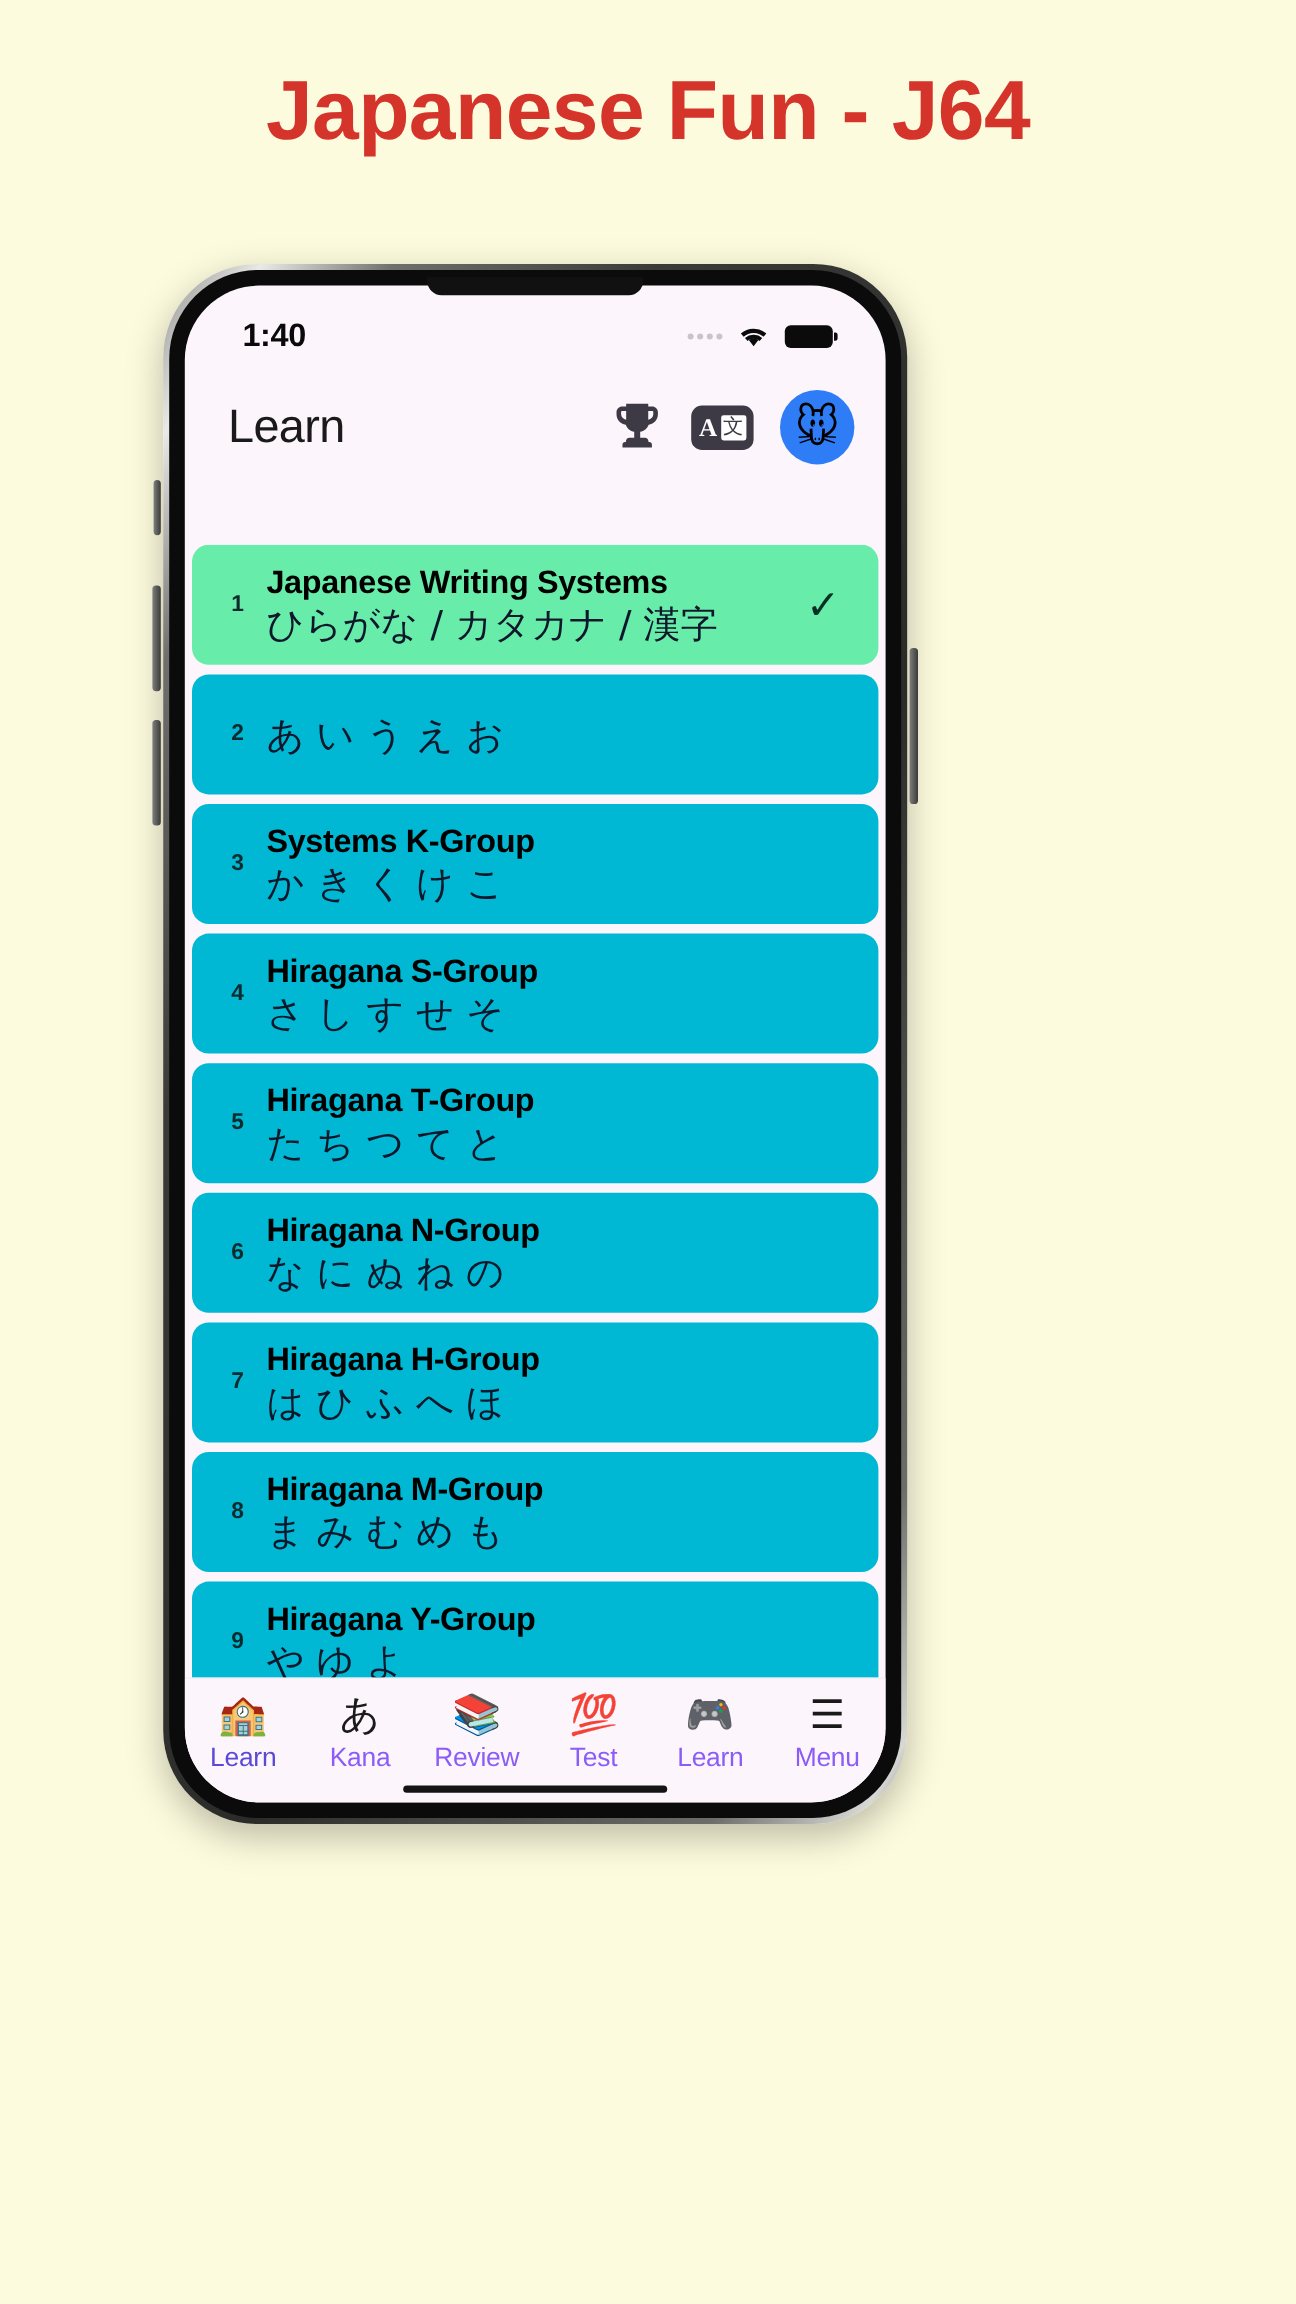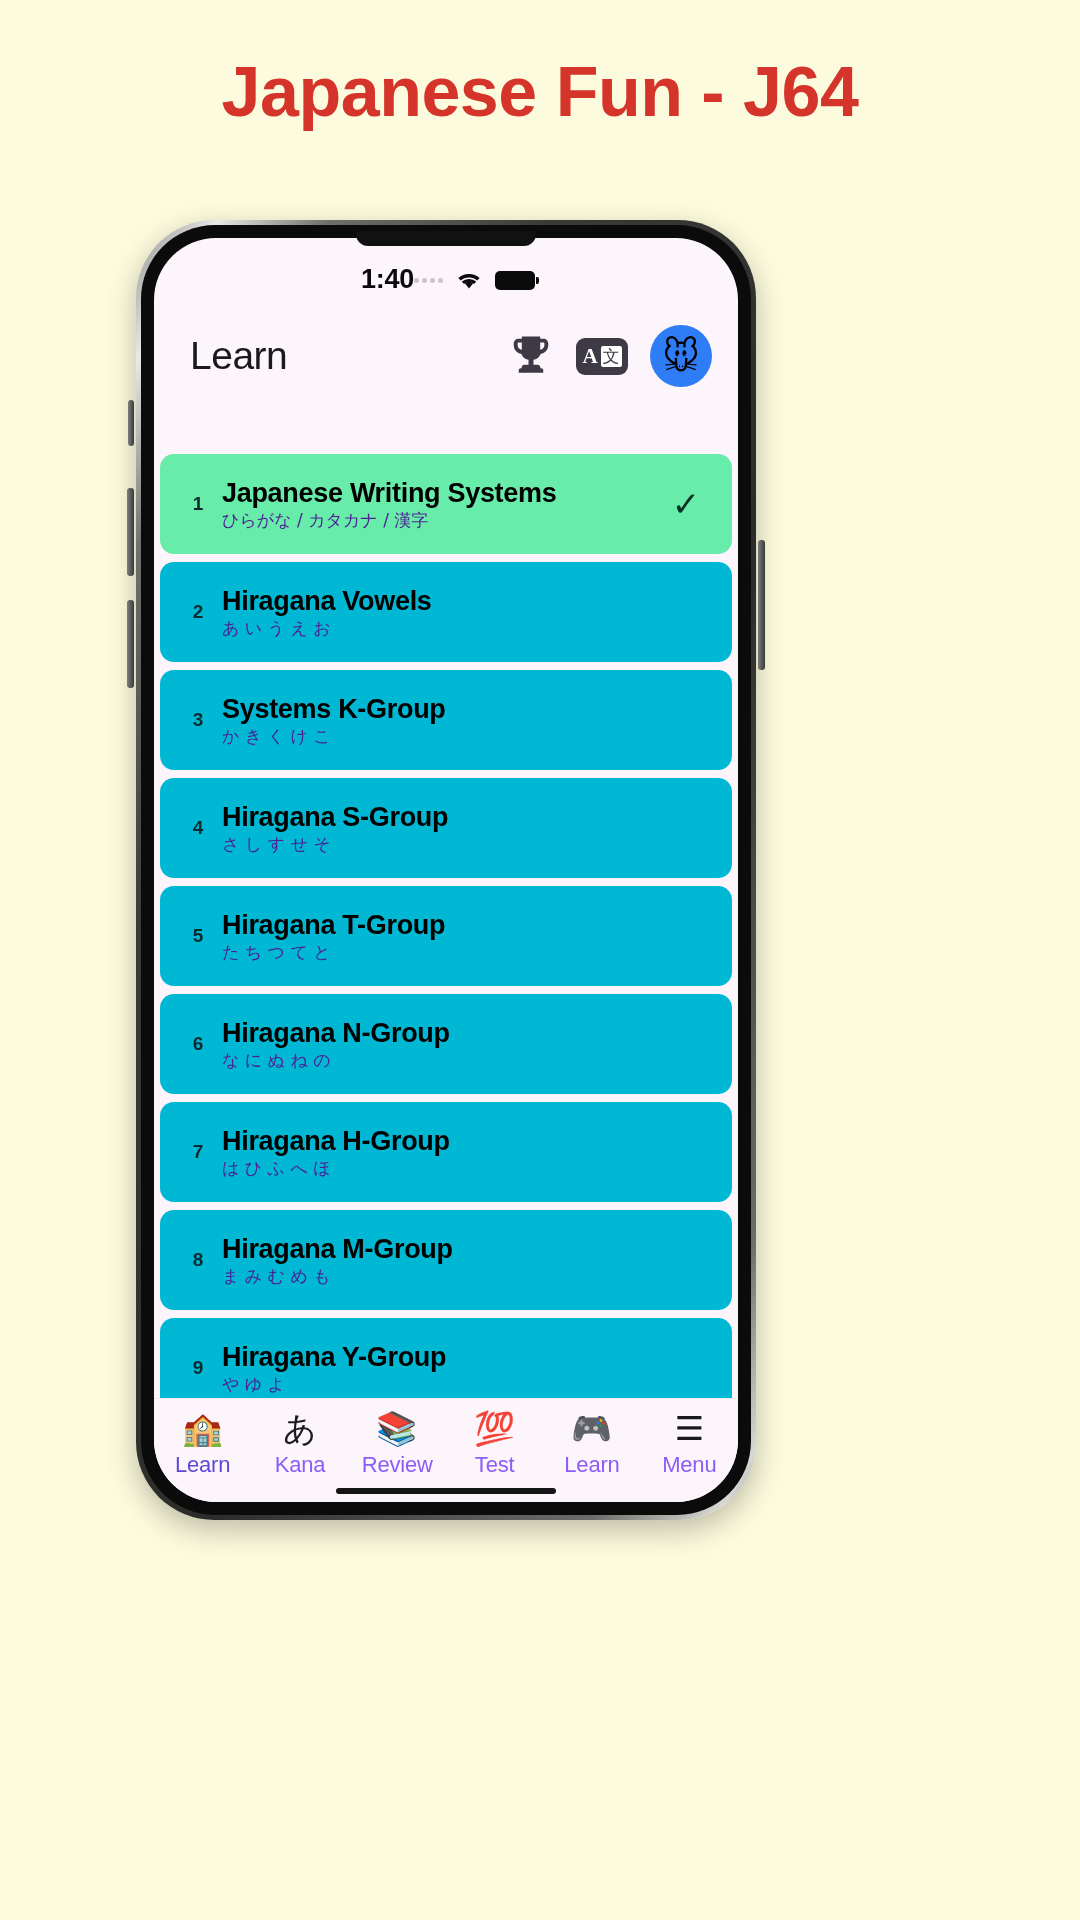--- a/index.html
+++ b/index.html
@@ -66,21 +66,21 @@
     width: 180px; height: 15px;
     background: #111;
     border-radius: 0 0 12px 12px;
     z-index: 6;
   }
 
   
   .statusbar {
     height: 72px;
     padding: 26px 44px 0 48px;
-    display: flex; align-items: flex-start; justify-content: center;
+    display: flex; align-items: flex-start; justify-content: space-between;
   }
   .status-time {
     font-size: 27px; font-weight: bold; color: #0a0a0a;
     letter-spacing: -0.3px;
   }
   .status-right { display: flex; align-items: center; gap: 11px; padding-top: 5px; }
   .sig-dots { display: flex; gap: 3px; align-items: flex-end; }
   .sig-dots i { width: 5px; height: 5px; background: #c9c4cc; border-radius: 50%; display: block; }
   .wifi-icon svg { display: block; }
   .batt {
@@ -152,21 +152,21 @@
     font-size: 19px; font-weight: bold; color: #0d2b2e;
     flex: 0 0 48px;
   }
   .lesson-text { flex: 1 1 auto; }
   .lesson-title {
     font-size: 27px; font-weight: bold; color: #000000;
     letter-spacing: -0.3px;
     line-height: 1.12;
   }
   .lesson-sub {
-    font-size: 17px; color: #4c1d95;
+    font-size: 31px; color: #0f172a;
     margin-top: 3px;
     font-family: "DejaVu Sans", sans-serif;
     line-height: 1.1;
   }
   .lesson-check {
     font-size: 34px; color: #063024; font-weight: 400;
     flex: 0 0 auto; width: 40px; text-align: center;
   }
   .lesson-check.hidden { visibility: hidden; }
 
@@ -263,21 +263,20 @@
             <div class="lesson-num">1</div>
             <div class="lesson-text">
               <div class="lesson-title">Japanese Writing Systems</div>
               <div class="lesson-sub">ひらがな / カタカナ / 漢字</div>
             </div>
             <div class="lesson-check">✓</div>
           </div>
           <div class="lesson-card">
             <div class="lesson-num">2</div>
             <div class="lesson-text">
-              <div class="lesson-title">Hiragana Vowels</div>
               <div class="lesson-sub">あ い う え お</div>
             </div>
             <div class="lesson-check hidden">✓</div>
           </div>
           <div class="lesson-card">
             <div class="lesson-num">3</div>
             <div class="lesson-text">
               <div class="lesson-title">Systems K-Group</div>
               <div class="lesson-sub">か き く け こ</div>
             </div>

